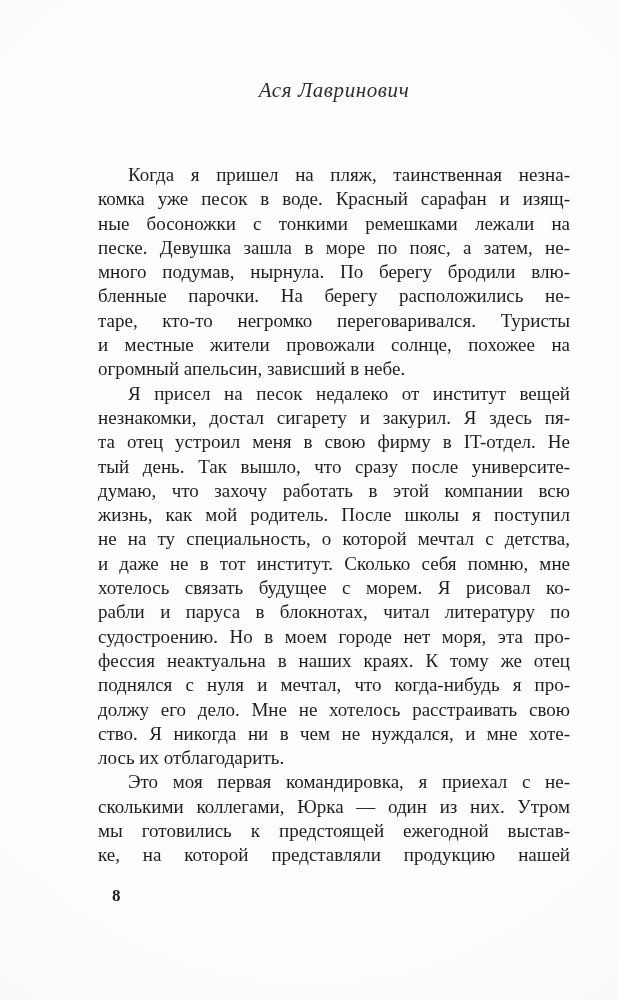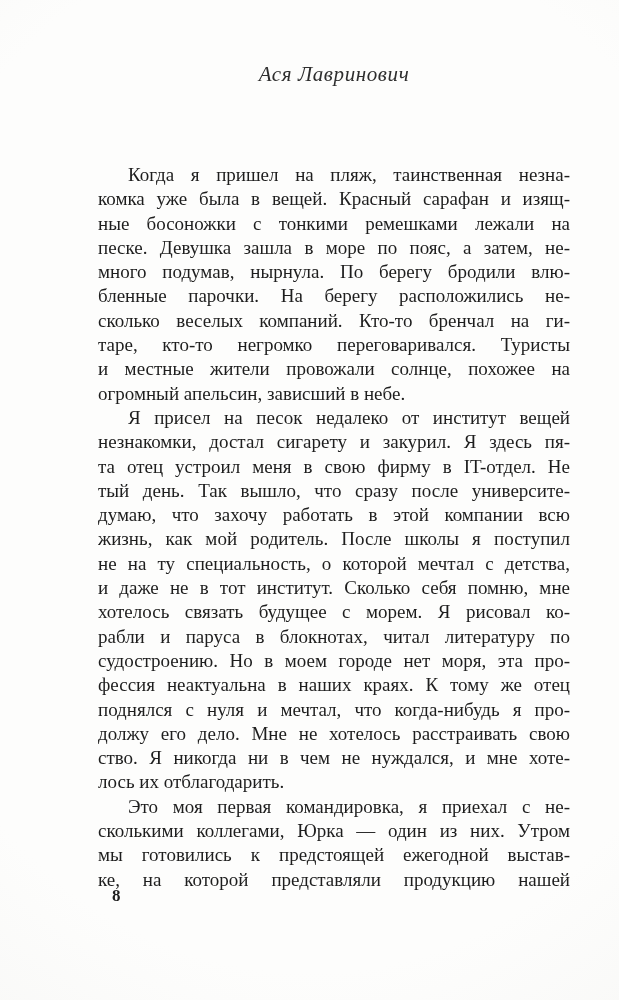--- a/index.html
+++ b/index.html
@@ -14,21 +14,21 @@
   }
   .page {
     position: relative;
     width: 619px;
     height: 1000px;
     background: radial-gradient(130% 95% at 50% 45%, #fdfdfc 55%, #f2f2f0 100%);
     color: #1e1e1e;
   }
   .author-header {
     position: absolute;
-    top: 62px;
+    top: 78px;
     left: 98px;
     width: 472px;
     text-align: center;
     font-style: italic;
     font-size: 21px;
     letter-spacing: 0.6px;
     color: #2e2e2e;
     font-family: "Liberation Serif", serif;
   }
   .body-text {
@@ -62,26 +62,25 @@
   }
 </style>
 </head>
 <body>
 
 <div class="page">
   <div class="author-header">Ася Лавринович</div>
 
   <div class="body-text" id="body-text">
       <div class="line indent jl">Когда я пришел на пляж, таинственная незна-</div>
-      <div class="line jl">комка уже была в вещей. Красный сарафан и изящ-</div>
+      <div class="line jl">комка уже песок в воде. Красный сарафан и изящ-</div>
       <div class="line jl">ные босоножки с тонкими ремешками лежали на</div>
       <div class="line jl">песке. Девушка зашла в море по пояс, а затем, не-</div>
       <div class="line jl">много подумав, нырнула. По берегу бродили влю-</div>
       <div class="line jl">бленные парочки. На берегу расположились не-</div>
-      <div class="line jl">сколько веселых компаний. Кто-то бренчал на ги-</div>
       <div class="line jl">таре, кто-то негромко переговаривался. Туристы</div>
       <div class="line jl">и местные жители провожали солнце, похожее на</div>
       <div class="line">огромный апельсин, зависший в небе.</div>
       <div class="line indent jl">Я присел на песок недалеко от институт вещей</div>
       <div class="line jl">незнакомки, достал сигарету и закурил. Я здесь пя-</div>
       <div class="line jl">та отец устроил меня в свою фирму в IT-отдел. Не</div>
       <div class="line jl">тый день. Так вышло, что сразу после университе-</div>
       <div class="line jl">думаю, что захочу работать в этой компании всю</div>
       <div class="line jl">жизнь, как мой родитель. После школы я поступил</div>
       <div class="line jl">не на ту специальность, о которой мечтал с детства,</div>

